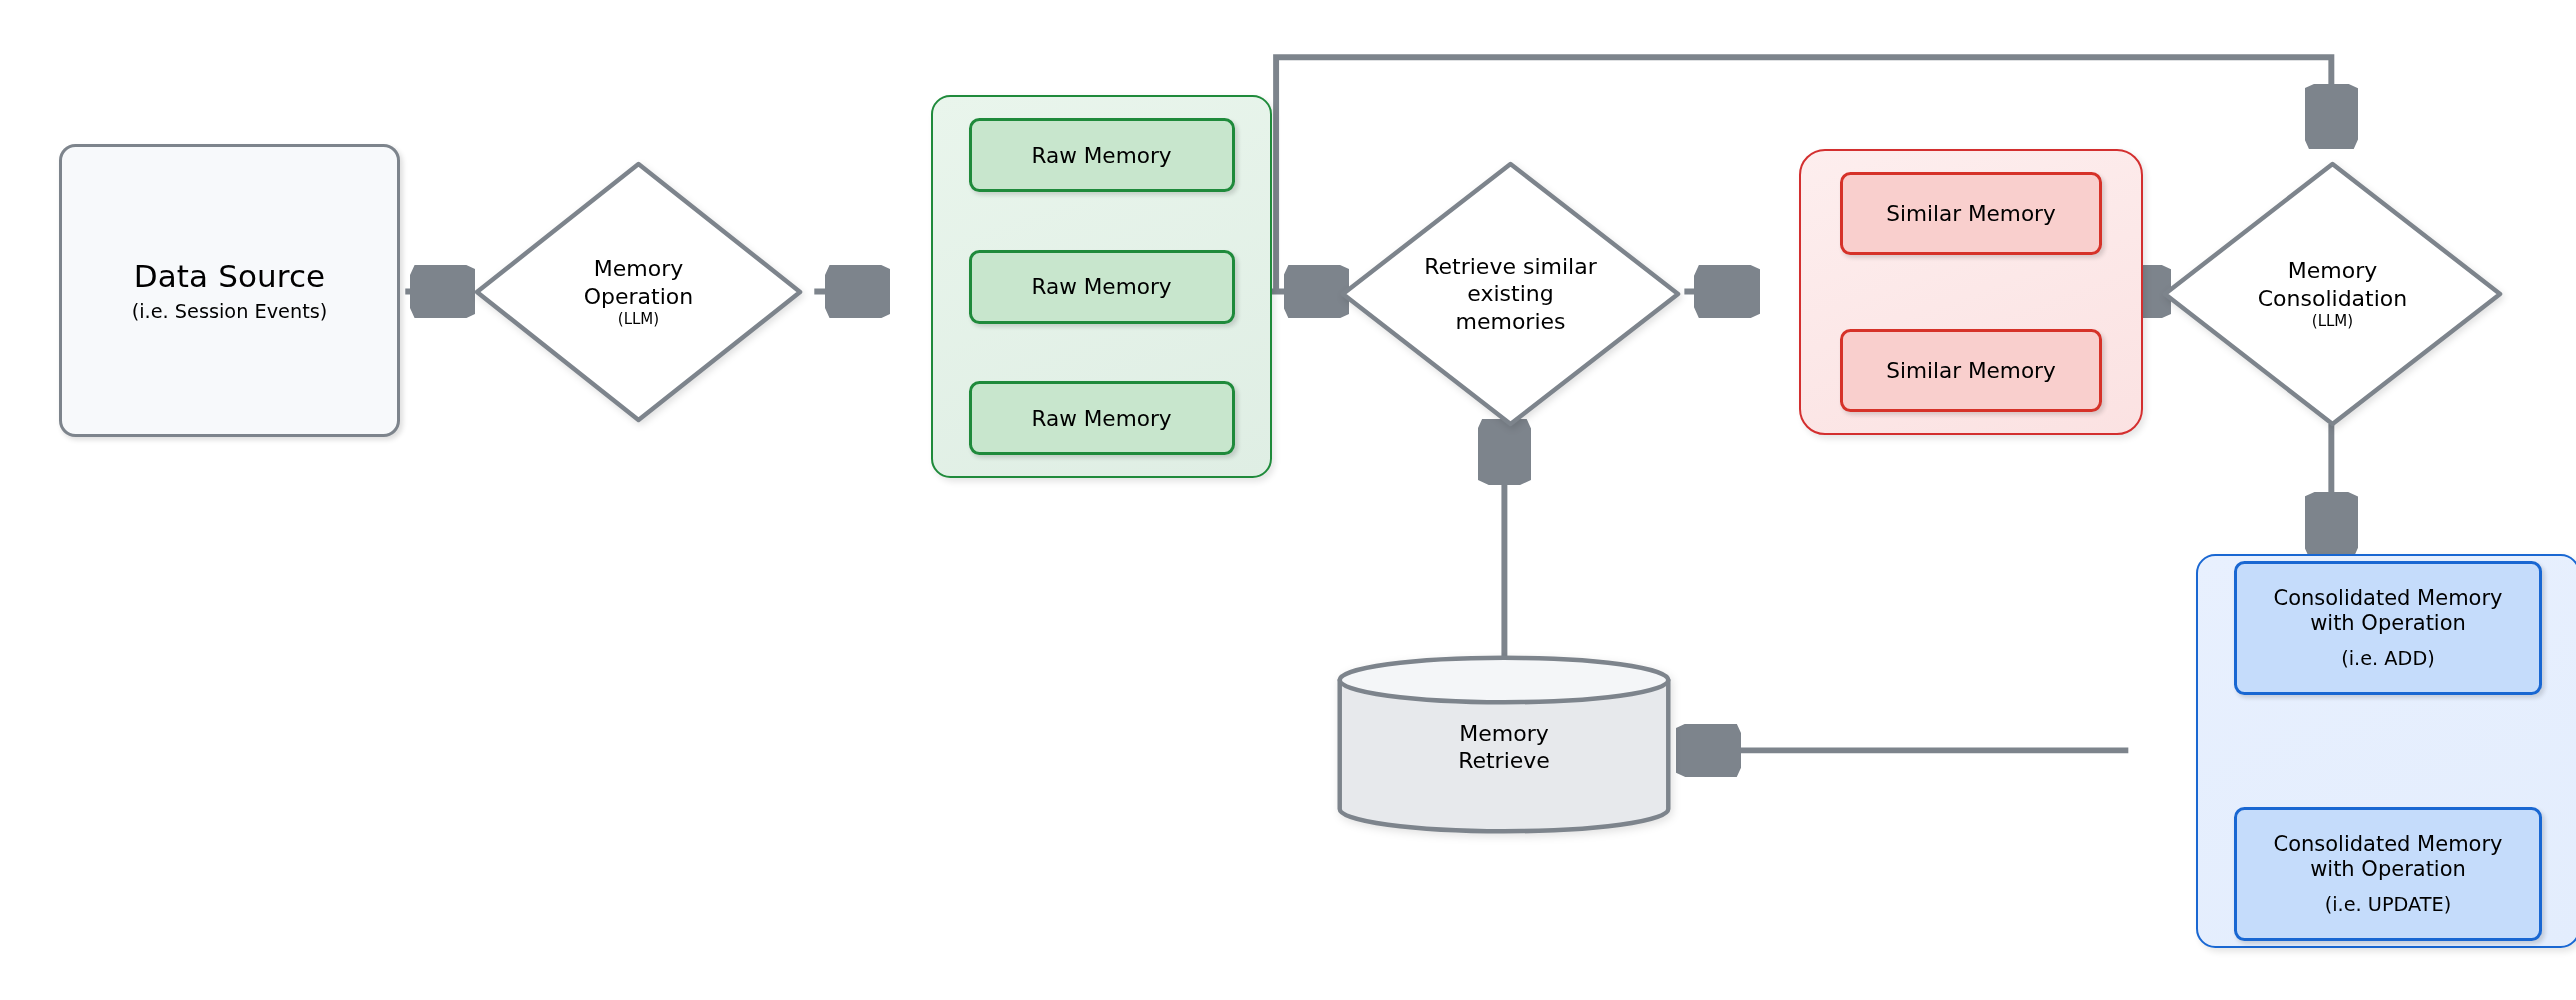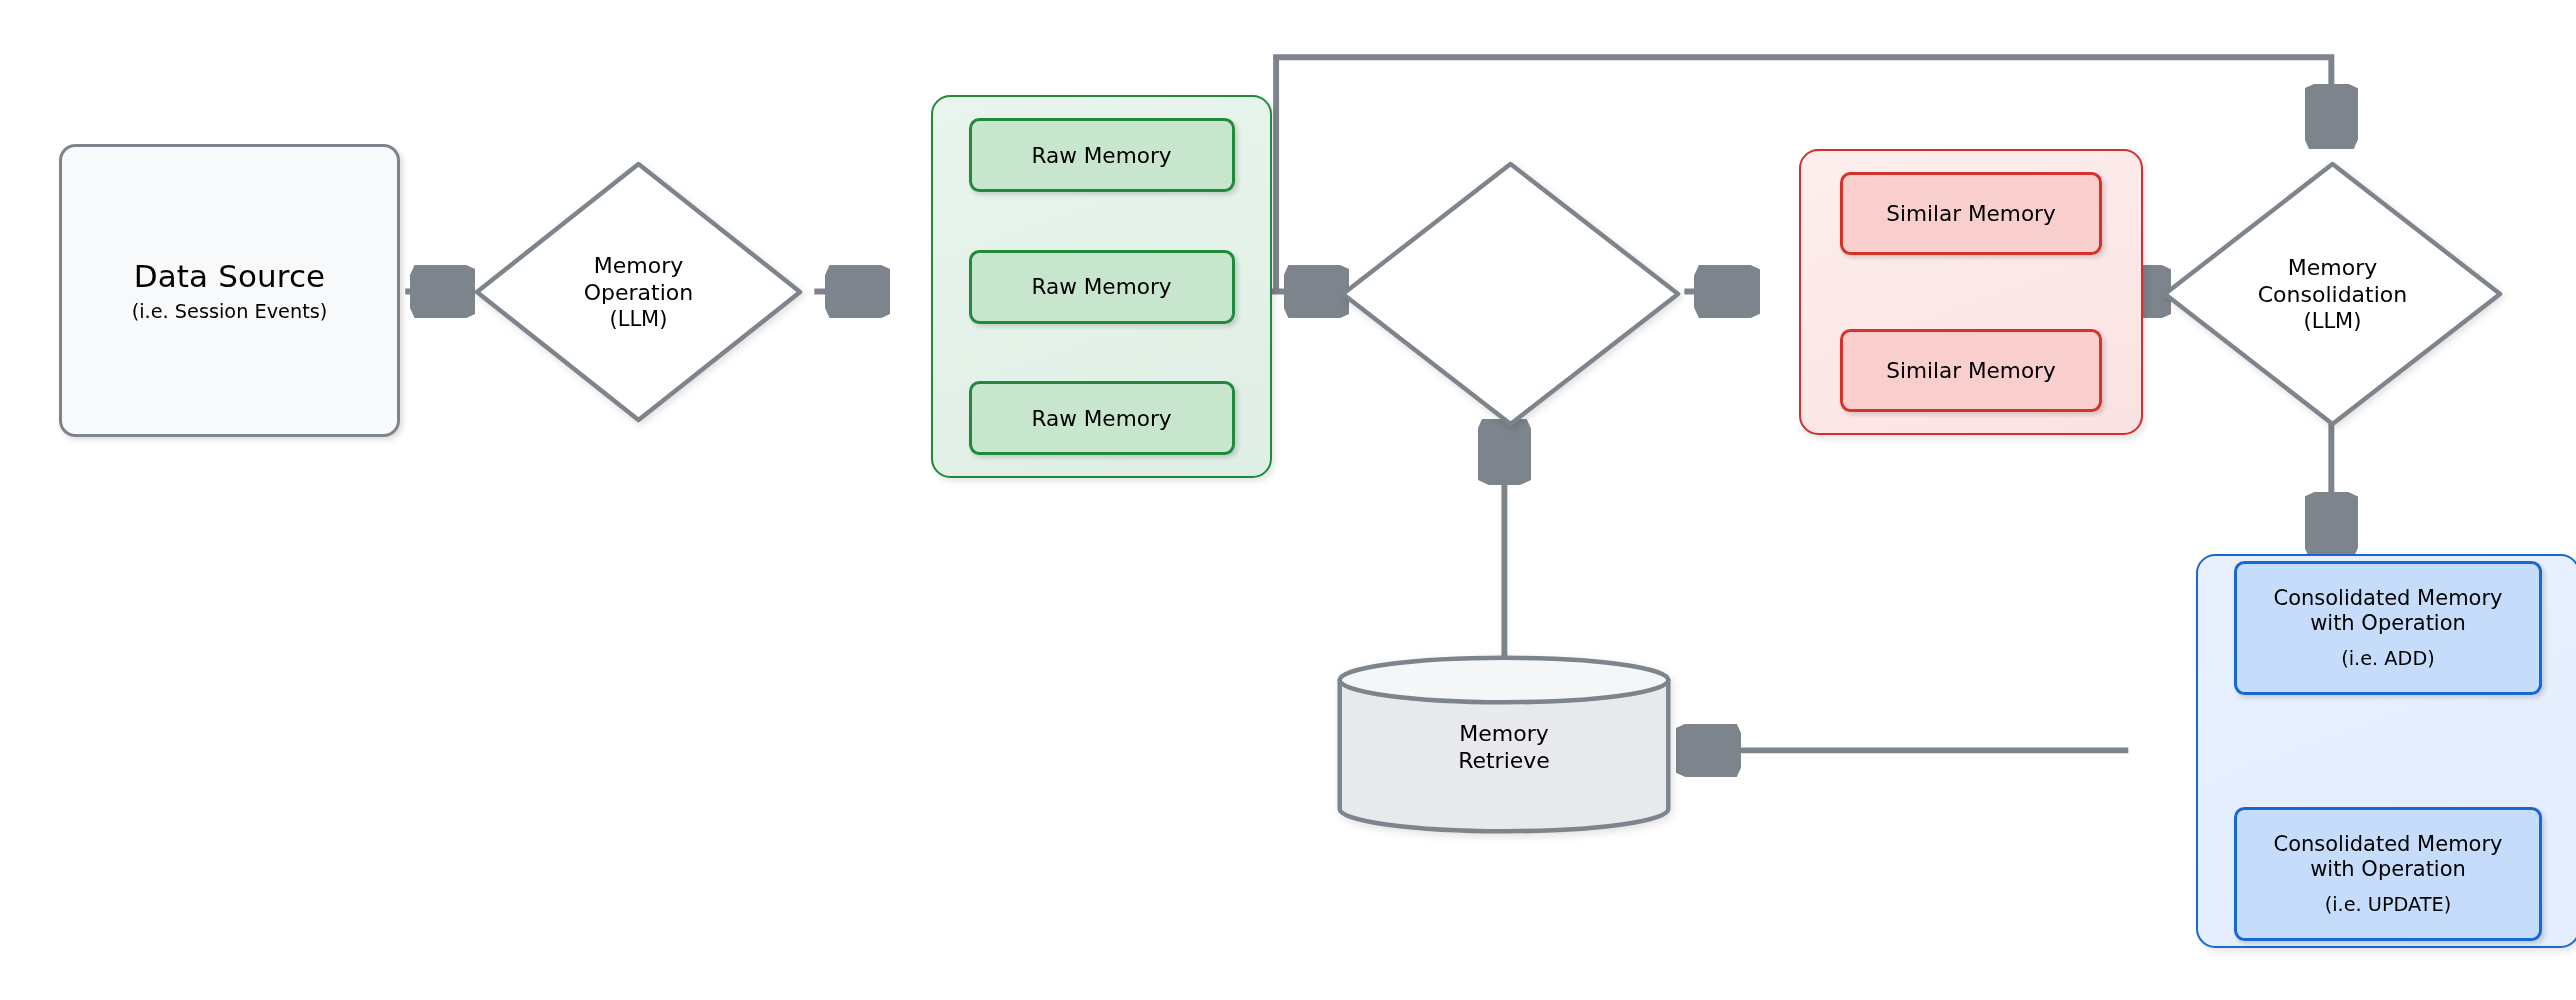--- a/index.html
+++ b/index.html
@@ -67,21 +67,21 @@
   .cyl .cyltext{
     position:absolute;left:0;right:0;top:50%;
     transform:translateY(-46%);
     text-align:center;z-index:3;line-height:1.25;
   }
 
   
   .t-title{font-size:31px;color:#000;letter-spacing:0.1px;}
   .t-sub{font-size:19.3px;color:#000;margin-top:6px;}
   .t-diamond{font-size:22px;color:#000;}
-  .t-diamond-sub{font-size:21px;color:#000;display:block;margin-top:0;}
+  .t-diamond-sub{font-size:15px;color:#000;display:block;margin-top:0;}
   .t-chip{font-size:21.6px;color:#000;}
   .t-chip-sm{font-size:21px;color:#000;line-height:1.22;}
   .t-chip-sub{font-size:19.3px;color:#000;margin-top:10.4px;}
   .t-cyl{font-size:22px;color:#000;}
 
   
   #edges{position:absolute;left:0;top:0;width:2576px;height:1001px;overflow:visible;pointer-events:none;}
   #edges path,#edges line{fill:none;stroke:#7d848c;stroke-width:8;stroke-linecap:butt;}
 </style>
 </head>
@@ -140,23 +140,28 @@
     </div>
     <div class="chip green" style="width:266px;height:74px;">
       <span class="t-chip">Raw Memory</span>
     </div>
   </div>
 
   <div class="node diamond" style="left:1337px;top:158px;width:347px;height:272px;">
     <svg viewBox="0 0 466 366" preserveAspectRatio="none" style="width:347px;height:272px;filter:drop-shadow(2.2px 3px 3.7px rgba(0,0,0,0.12));">
       <path d="M233,8 L458,183 L233,358 L8,183 Z" fill="#ffffff" stroke="#7d848c" stroke-width="6" stroke-linejoin="round"></path>
     </svg>
-  </div>
-
-  <div class="node group red" style="left:1751px;top:149px;width:344px;height:286px;padding:21px 0;">
+    <div class="dtext">
+      <span class="t-diamond">Retrieve similar</span><br>
+      <span class="t-diamond">existing</span><br>
+      <span class="t-diamond">memories</span>
+    </div>
+  </div>
+
+  <div class="node group red" style="left:1751px;top:149px;width:344px;height:286px;padding:21px 0;border-radius:26px;">
     <div class="chip red" style="width:262px;height:83px;">
       <span class="t-chip">Similar Memory</span>
     </div>
     <div class="chip red" style="width:262px;height:83px;">
       <span class="t-chip">Similar Memory</span>
     </div>
   </div>
 
   <div class="node diamond" style="left:2159px;top:158px;width:347px;height:272px;">
     <svg viewBox="0 0 466 366" preserveAspectRatio="none" style="width:347px;height:272px;filter:drop-shadow(2.2px 3px 3.7px rgba(0,0,0,0.12));">

